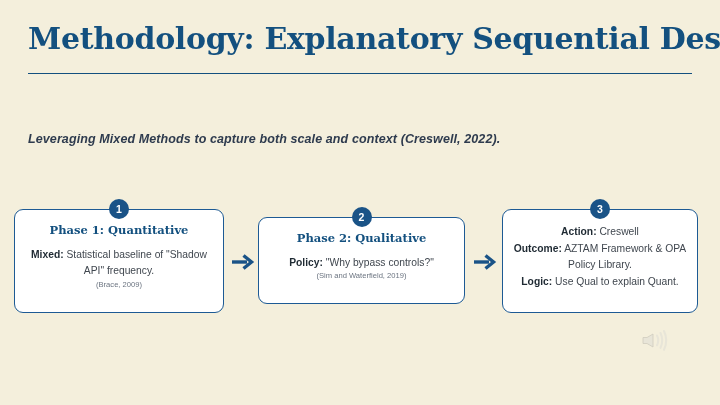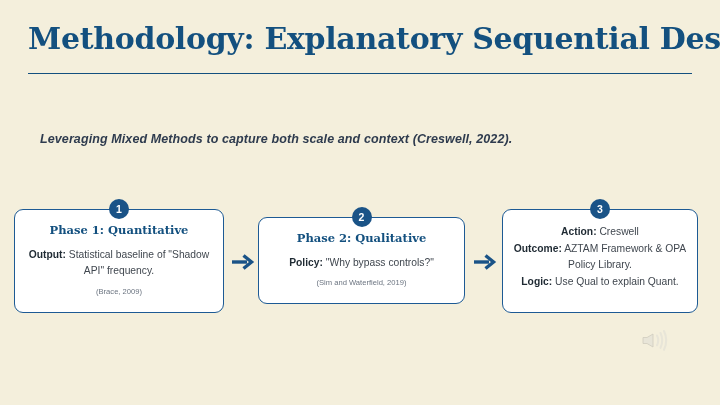--- a/index.html
+++ b/index.html
@@ -47,21 +47,20 @@
   .subtitle {
     position: absolute;
     left: 28px;
     top: 132px;
     font-size: 12.5px;
     font-weight: bold;
     font-style: italic;
     color: #2e3b4e;
     letter-spacing: 0.1px;
     white-space: nowrap;
-    margin-left: 12px;
   }
 
   
   .phase-box {
     position: absolute;
     background: #ffffff;
     border: 1.4px solid #1d5a94;
     border-radius: 9px;
     box-sizing: border-box;
     text-align: center;
@@ -100,21 +99,21 @@
     color: #40474f;
     line-height: 1.62;
   }
   .phase-body b {
     color: #1f2a33;
     font-weight: bold;
   }
   .citation {
     font-size: 7.6px;
     color: #6b7480;
-    margin-top: 7px;
+    margin-top: 0;
     line-height: 1.3;
   }
 
   
   .arrow {
     position: absolute;
     width: 26px;
     height: 26px;
   }
   #arrow-1 { left: 230px; top: 249px; }
@@ -137,21 +136,21 @@
   <div class="title">Methodology: Explanatory Sequential Design</div>
   <div class="title-rule"></div>
 
   <div class="subtitle">Leveraging Mixed Methods to capture both scale and context (Creswell, 2022).</div>
 
   <div class="phase-box" id="phase-1">
     <div class="badge">1</div>
     <div class="phase-head">Phase 1: Quantitative</div>
     <div class="phase-body">
       <div>
-        <b>Output:</b><span> Statistical baseline of "Shadow API" frequency.</span>
+        <b>Mixed:</b><span> Statistical baseline of "Shadow API" frequency.</span>
       </div>
     </div>
     <div class="citation">(Brace, 2009)</div>
   </div>
 
   <div class="arrow" id="arrow-1">
     <svg viewBox="0 0 26 26" width="26" height="26" aria-hidden="true">
       <path d="M2 13 H17" stroke="#1a5387" stroke-width="3.4" fill="none" stroke-linecap="butt"></path>
       <path d="M13.5 6.5 L21.5 13 L13.5 19.5" stroke="#1a5387" stroke-width="3.4" fill="none" stroke-linecap="butt" stroke-linejoin="miter"></path>
     </svg>

